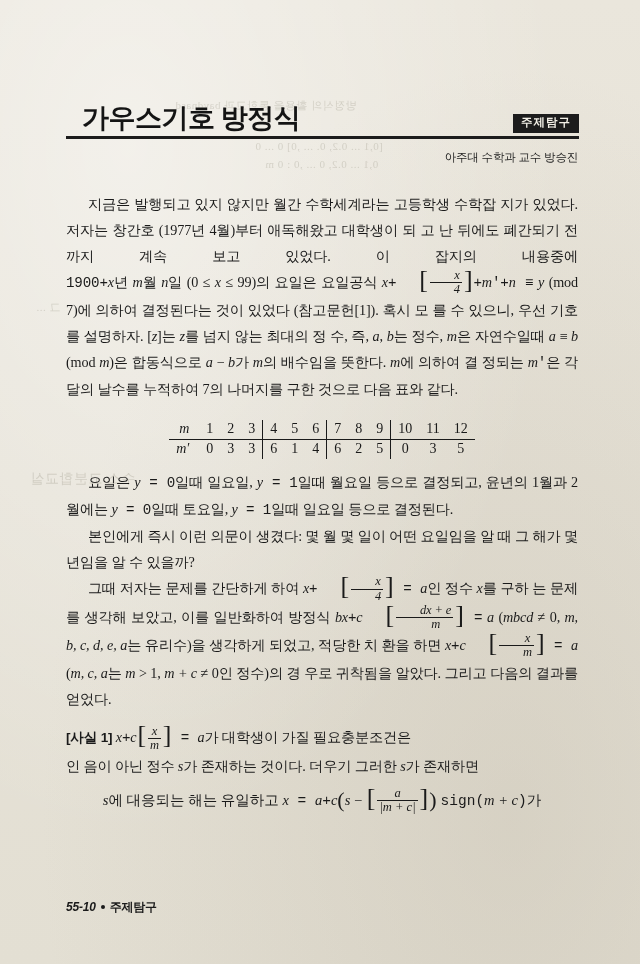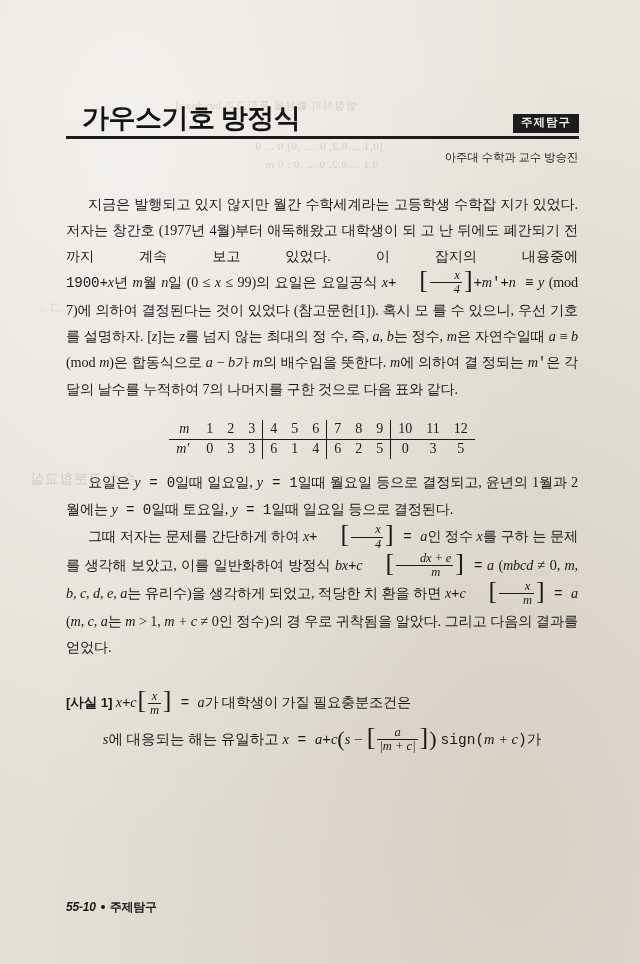--- a/index.html
+++ b/index.html
@@ -264,35 +264,42 @@
           </tr>
         </tbody>
           </table>
       </div>
 
       <p class="para indent">
         <span>요일은 </span><span class="math">y</span><span class="mathup"> = 0</span><span>일때 일요일, </span><span class="math">y</span><span class="mathup"> = 1</span><span>일때 월요일 등으로 결정되고, 윤년의</span>
         <span>1월과 2월에는 </span><span class="math">y</span><span class="mathup"> = 0</span><span>일때 토요일, </span><span class="math">y</span><span class="mathup"> = 1</span><span>일때 일요일 등으로 결정된다.</span>
       </p>
 
+      <p class="para indent">
+        <span>본인에게 즉시 이런 의문이 생겼다: 몇 월 몇 일이 어떤 요일임을 알</span>
+        <span>때 그 해가 몇 년임을 알 수 있을까?</span>
+      </p>
 
       <p class="para indent">
         <span>그때 저자는 문제를 간단하게 하여 </span><span class="nowrap"><span class="math">x</span><span class="mathup">+</span><span class="brk"><span class="bk">[</span><span class="frac"><span class="num">x</span><span class="den">4</span></span><span class="bk">]</span></span><span class="mathup"> = </span><span class="math">a</span></span><span>인 정수 </span><span class="math">x</span><span>를 구하</span>
         <span>는 문제를 생각해 보았고, 이를 일반화하여 방정식 </span><span class="nowrap"><span class="math">bx</span><span class="mathup">+</span><span class="math">c</span><span class="brk"><span class="bk">[</span><span class="frac"><span class="num">dx + e</span><span class="den">m</span></span><span class="bk">]</span></span><span class="mathup"> =</span></span>
         <span class="math">a</span><span> (</span><span class="math">mbcd</span><span> ≠ 0, </span><span class="math">m, b, c, d, e, a</span><span>는 유리수)을 생각하게 되었고, 적당한 치</span>
         <span>환을 하면 </span><span class="nowrap"><span class="math">x</span><span class="mathup">+</span><span class="math">c</span><span class="brk"><span class="bk">[</span><span class="frac"><span class="num">x</span><span class="den">m</span></span><span class="bk">]</span></span><span class="mathup"> = </span><span class="math">a</span></span><span>  (</span><span class="math">m, c, a</span><span>는 </span><span class="math">m</span><span> &gt; 1, </span><span class="math">m + c</span><span> ≠ 0인 정수)의 경</span>
         <span>우로 귀착됨을 알았다. 그리고 다음의 결과를 얻었다.</span>
       </p>
 
-      <p class="para" style="margin-top:29px;">
+      <p class="para" style="margin-top:12px;">
         <span class="fact-label">[사실 1]</span>
         <span class="nowrap"><span class="math">x</span><span class="mathup">+</span><span class="math">c</span><span class="brk"><span class="bk">[</span><span class="frac"><span class="num">x</span><span class="den">m</span></span><span class="bk">]</span></span><span class="mathup"> = </span><span class="math">a</span></span><span>가 대학생이 가질 필요충분조건은</span>
       </p>
 
 
+      <p class="para">
+        <span>인 음이 아닌 정수 </span><span class="math">s</span><span>가 존재하는 것이다. 더우기 그러한 </span><span class="math">s</span><span>가 존재하면</span>
+      </p>
 
       <div class="eqline">
         <span class="math">s</span><span>에 대응되는 해는 유일하고 </span><span class="math">x</span><span class="mathup"> = </span><span class="math">a</span><span class="mathup">+</span><span class="math">c</span><span class="big-brk">(</span><span class="math">s</span><span> − </span><span class="brk"><span class="bk">[</span><span class="frac"><span class="num">a</span><span class="den">|m + c|</span></span><span class="bk">]</span></span><span class="big-brk">)</span><span class="mathup" style="margin-left:4px;">sign(</span><span class="math">m + c</span><span class="mathup">)가</span>
       </div>
 
     </div>
   </div>
 
   <div class="footer">
     <span class="pg">55-10</span><span class="sq"></span><span>주제탐구</span>

